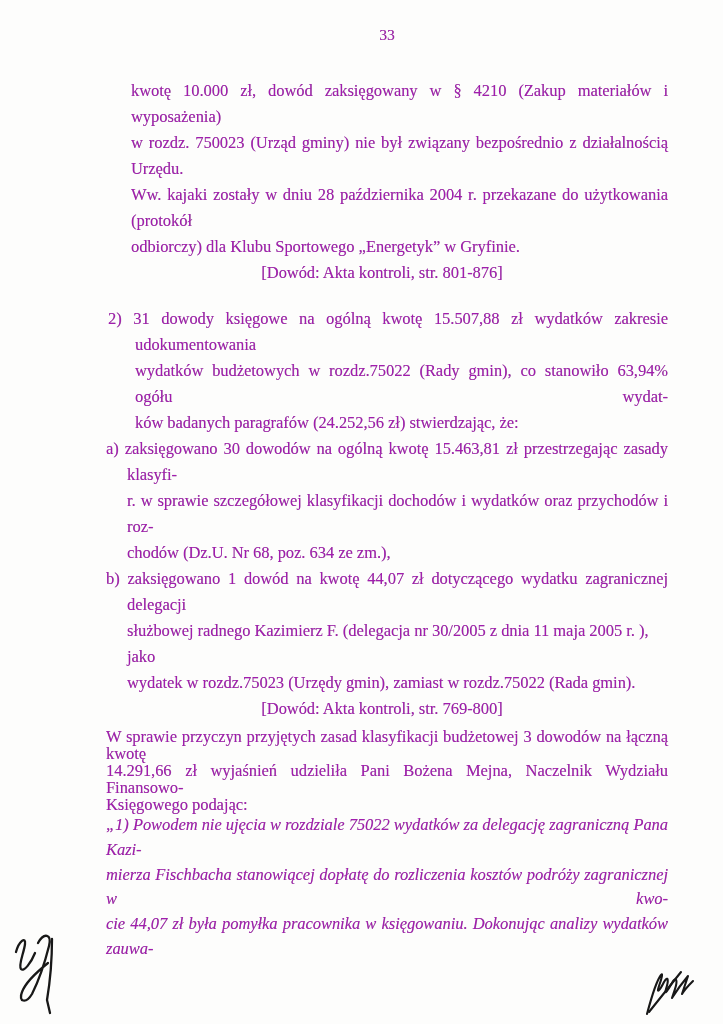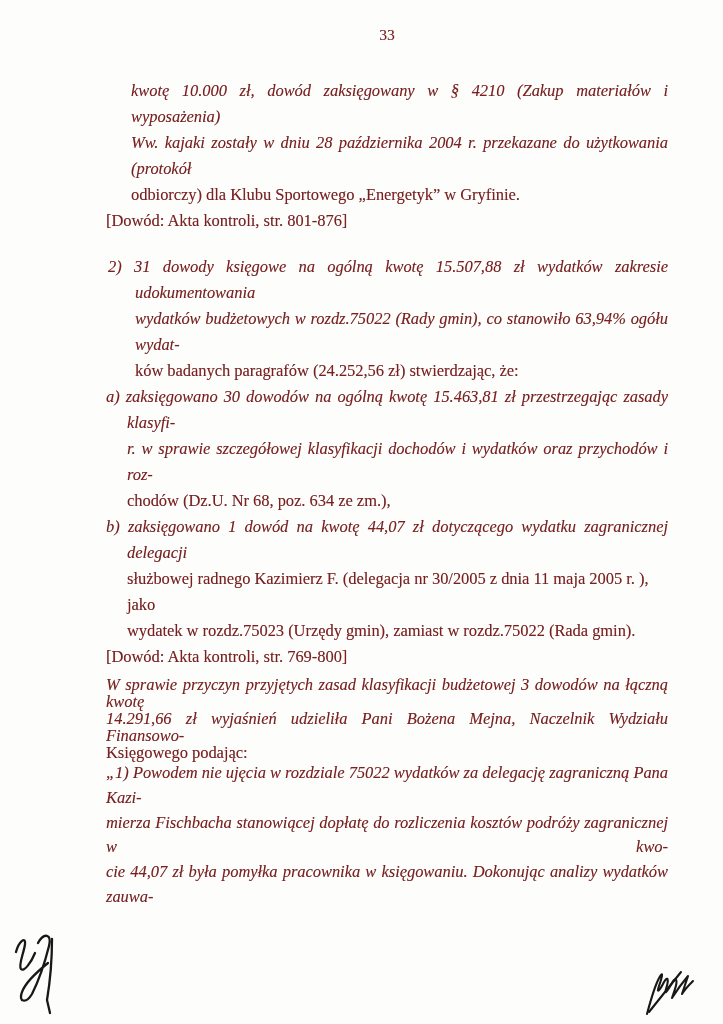--- a/index.html
+++ b/index.html
@@ -3,34 +3,34 @@
 <meta charset="utf-8">
 <style>
   html,body{margin:0;padding:0;background:#e8e8e8;}
   .page{
     position:relative;
     width:723px;height:1024px;
     margin:0 auto;
     background:#fdfdfc;
     overflow:hidden;
     font-family:"Liberation Serif","DejaVu Serif",serif;
-    color:#7f1d1d;
+    color:#a21caf;
     text-shadow:0.2px 0.2px 0.4px rgba(20,20,20,0.35);
   }
   .page-number{
     position:absolute;left:106px;top:26px;width:562px;
     text-align:center;font-size:15.5px;
   }
   .col{
     position:absolute;left:106px;top:0;width:562px;
     font-size:16.4px;line-height:26px;
   }
   .line{text-align:left;white-space:normal;}
-  .line.j{text-align:justify;text-align-last:justify;text-justify:inter-word;font-style:italic;}
-  .line.r{text-align:left;}
+  .line.j{text-align:justify;text-align-last:justify;text-justify:inter-word;}
+  .line.r{text-align:center;}
   .b-p1{margin-top:78px;margin-left:25px;}
   .b-ev{padding-right:10px;}
   .b-item2{margin-top:20px;margin-left:2px;padding-left:27px;}
   .b-item2 .first{text-indent:-27px;}
   .b-itema,.b-itemb{padding-left:21px;}
   .b-itema .first,.b-itemb .first{text-indent:-21px;}
   .b-expl{margin-top:6px;line-height:17px;}
   .b-quote{font-style:italic;line-height:24.8px;}
   .sig{position:absolute;}
   .sig svg{display:block;}
@@ -43,20 +43,21 @@
 </head>
 <body>
 
 <div class="page">
 
   <div class="page-number">33</div>
 
   <div class="col">
     <div class="block b-p1">
         <div class="line j">kwotę 10.000 zł, dowód zaksięgowany w § 4210 (Zakup materiałów  i wyposażenia)</div>
+        <div class="line j">w  rozdz. 750023 (Urząd gminy) nie był związany bezpośrednio z działalnością Urzędu.</div>
         <div class="line j">Ww. kajaki zostały w dniu 28 października 2004 r. przekazane do użytkowania (protokół</div>
         <div class="line">odbiorczy) dla Klubu Sportowego „Energetyk” w Gryfinie.</div>
       </div>
     <div class="block b-ev">
         <div class="line r">[Dowód: Akta kontroli, str. 801-876]</div>
       </div>
     <div class="block b-item2">
         <div class="line j first">2)  31 dowody księgowe na ogólną kwotę 15.507,88 zł wydatków zakresie udokumentowania</div>
         <div class="line j">wydatków budżetowych w rozdz.75022 (Rady gmin), co stanowiło 63,94% ogółu wydat-</div>
         <div class="line">ków badanych paragrafów (24.252,56 zł) stwierdzając, że:</div>

